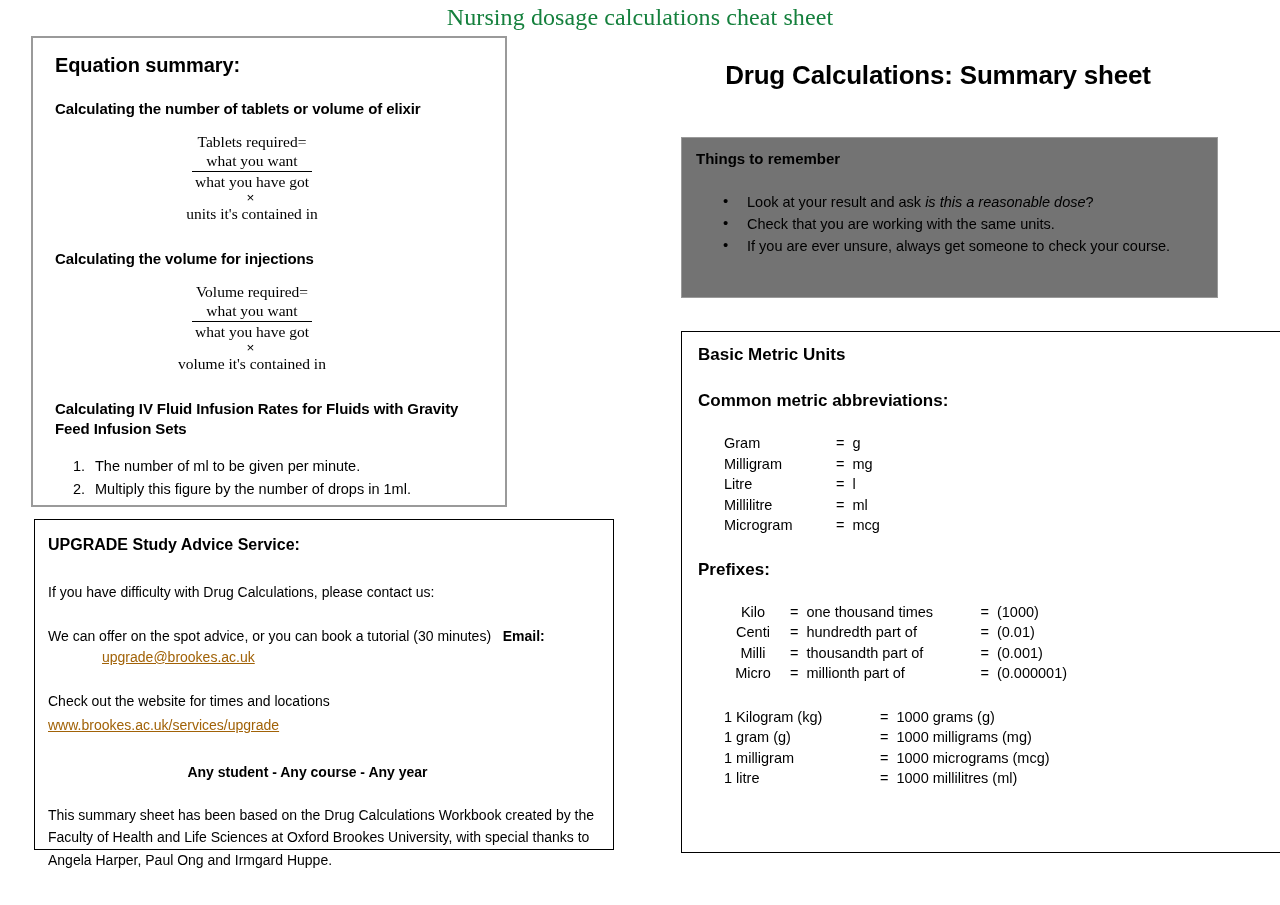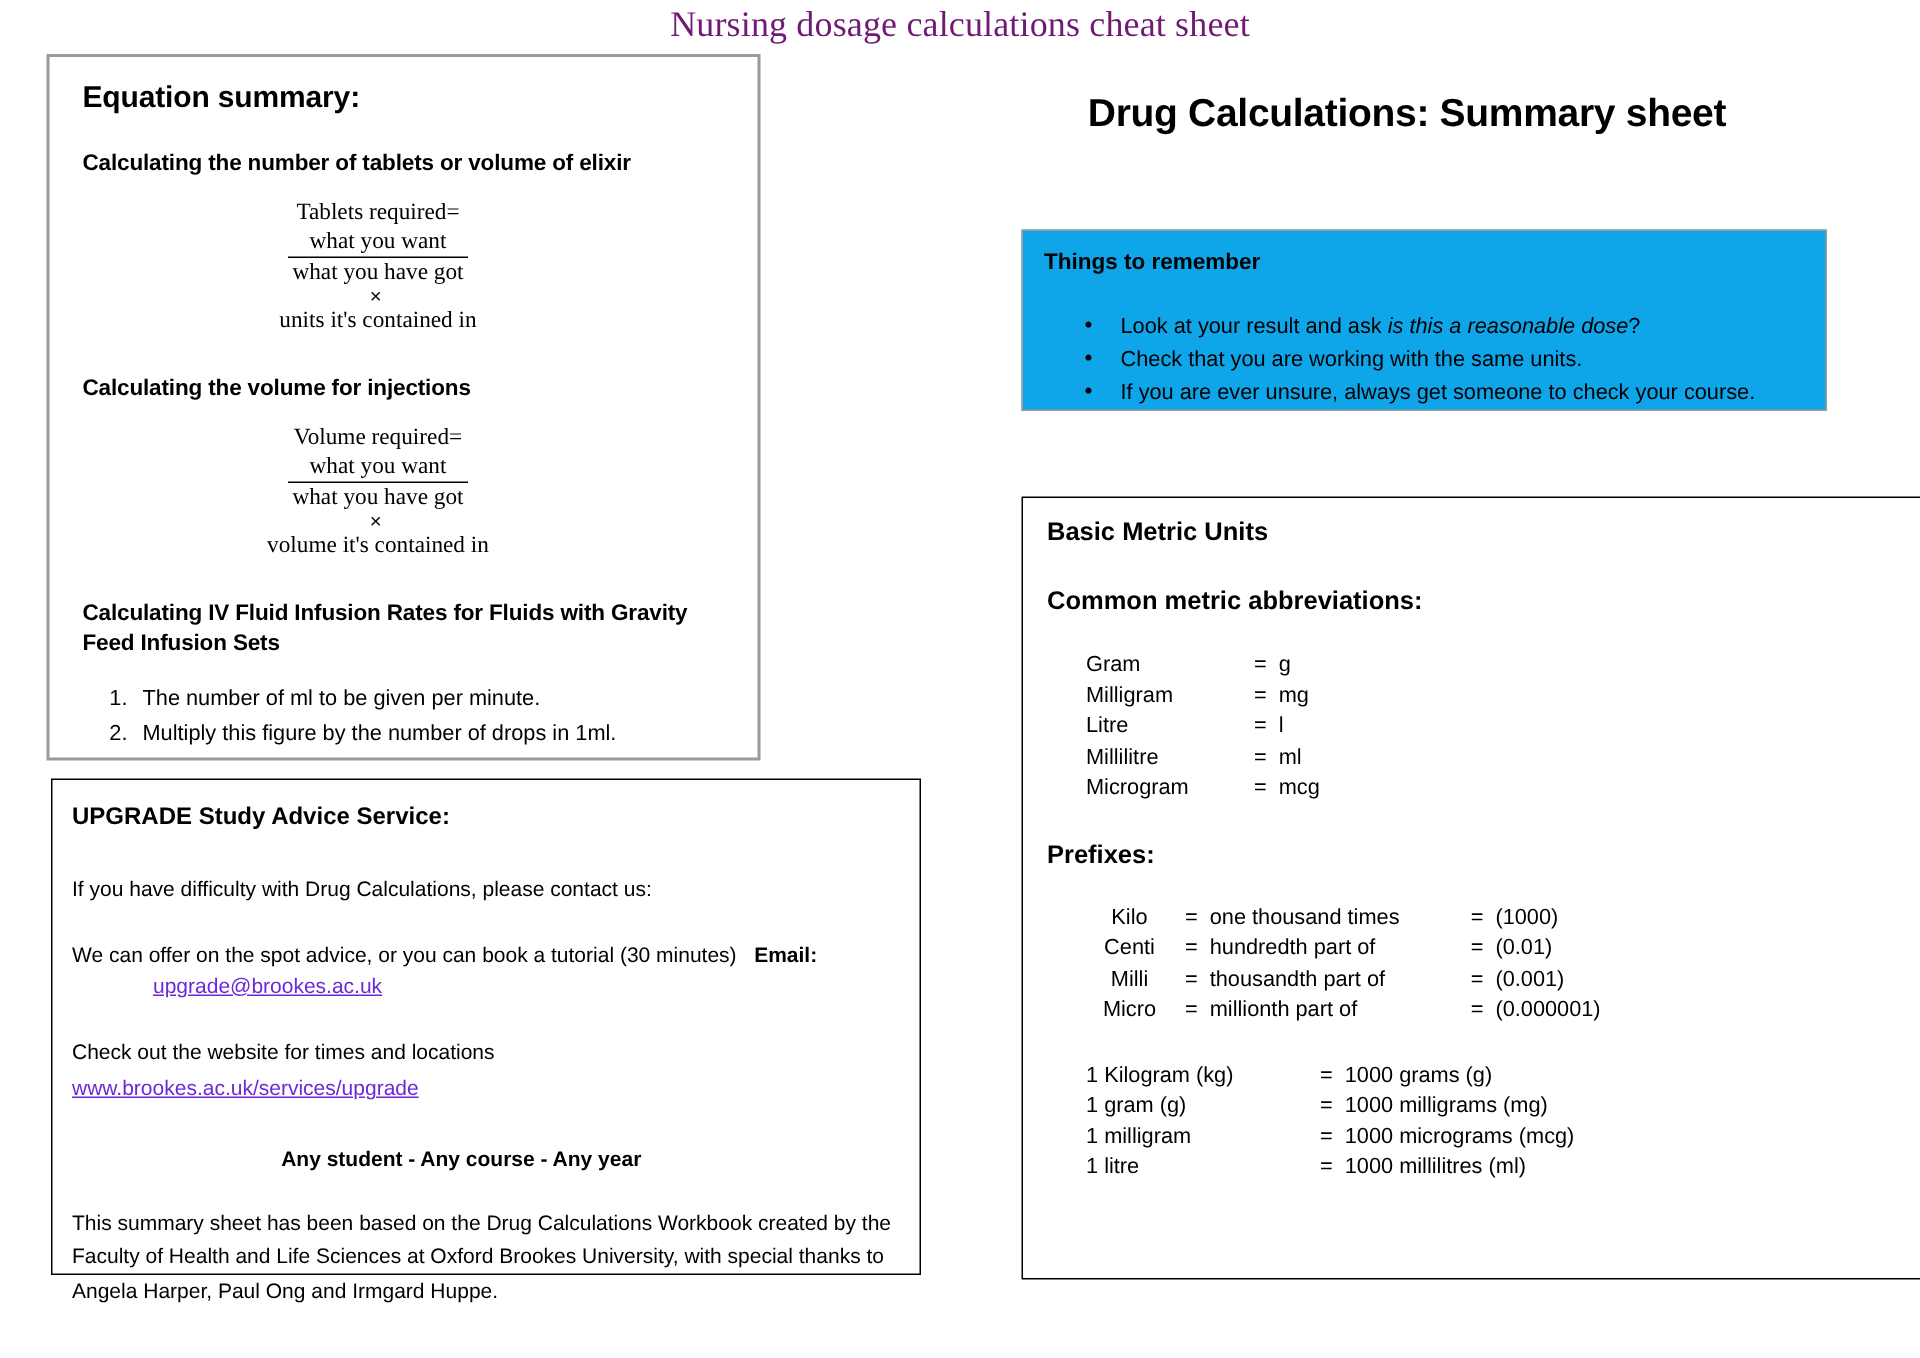--- a/index.html
+++ b/index.html
@@ -17,21 +17,21 @@
   
   #doc-title {
     position: absolute;
     top: 4px;
     left: 0;
     width: 1280px;
     text-align: center;
     font-family: "Liberation Serif", serif;
     font-size: 24px;
     font-weight: normal;
-    color: #701a75;
+    color: #15803d;
     letter-spacing: 0.1px;
   }
 
   
   #equation-box {
     position: absolute;
     left: 31px;
     top: 36px;
     width: 476px;
     height: 471px;
@@ -99,21 +99,21 @@
     border: 1.5px solid #000;
     background: #fff;
     padding: 13px 16px 8px 13px;
     font-size: 14px;
     line-height: 1.45;
   }
   .up-title { font-size: 16px; font-weight: bold; margin-bottom: 26px; }
   .up-p { margin-bottom: 24px; }
   .up-p.tight { margin-bottom: 4px; }
   .link {
-    color: #6d28d9;
+    color: #a16207;
     text-decoration: underline;
   }
   .up-email-line { margin-bottom: 0px; }
   .up-indent { display: inline-block; padding-left: 54px; }
   .up-center {
     text-align: center;
     font-weight: bold;
     margin: 26px 0 22px 0;
     padding-right: 30px;
   }
@@ -127,25 +127,25 @@
     width: 540px;
     text-align: center;
     font-size: 26px;
     font-weight: bold;
     letter-spacing: -0.2px;
   }
 
   #remember-box {
     position: absolute;
     left: 681px;
-    top: 153px;
+    top: 137px;
     width: 537px;
-    height: 121px;
+    height: 161px;
     border: 1px solid #9a9a9a;
-    background: #0ea5e9;
+    background: #737373;
     padding: 12px 14px 8px 14px;
   }
   .rm-title { font-size: 15px; font-weight: bold; margin-bottom: 24px; }
   .bullets { list-style: none; font-size: 14.5px; line-height: 1.52; }
   .bullets li {
     position: relative;
     padding-left: 51px;
   }
   .bullets li::before {
     content: "\2022";

